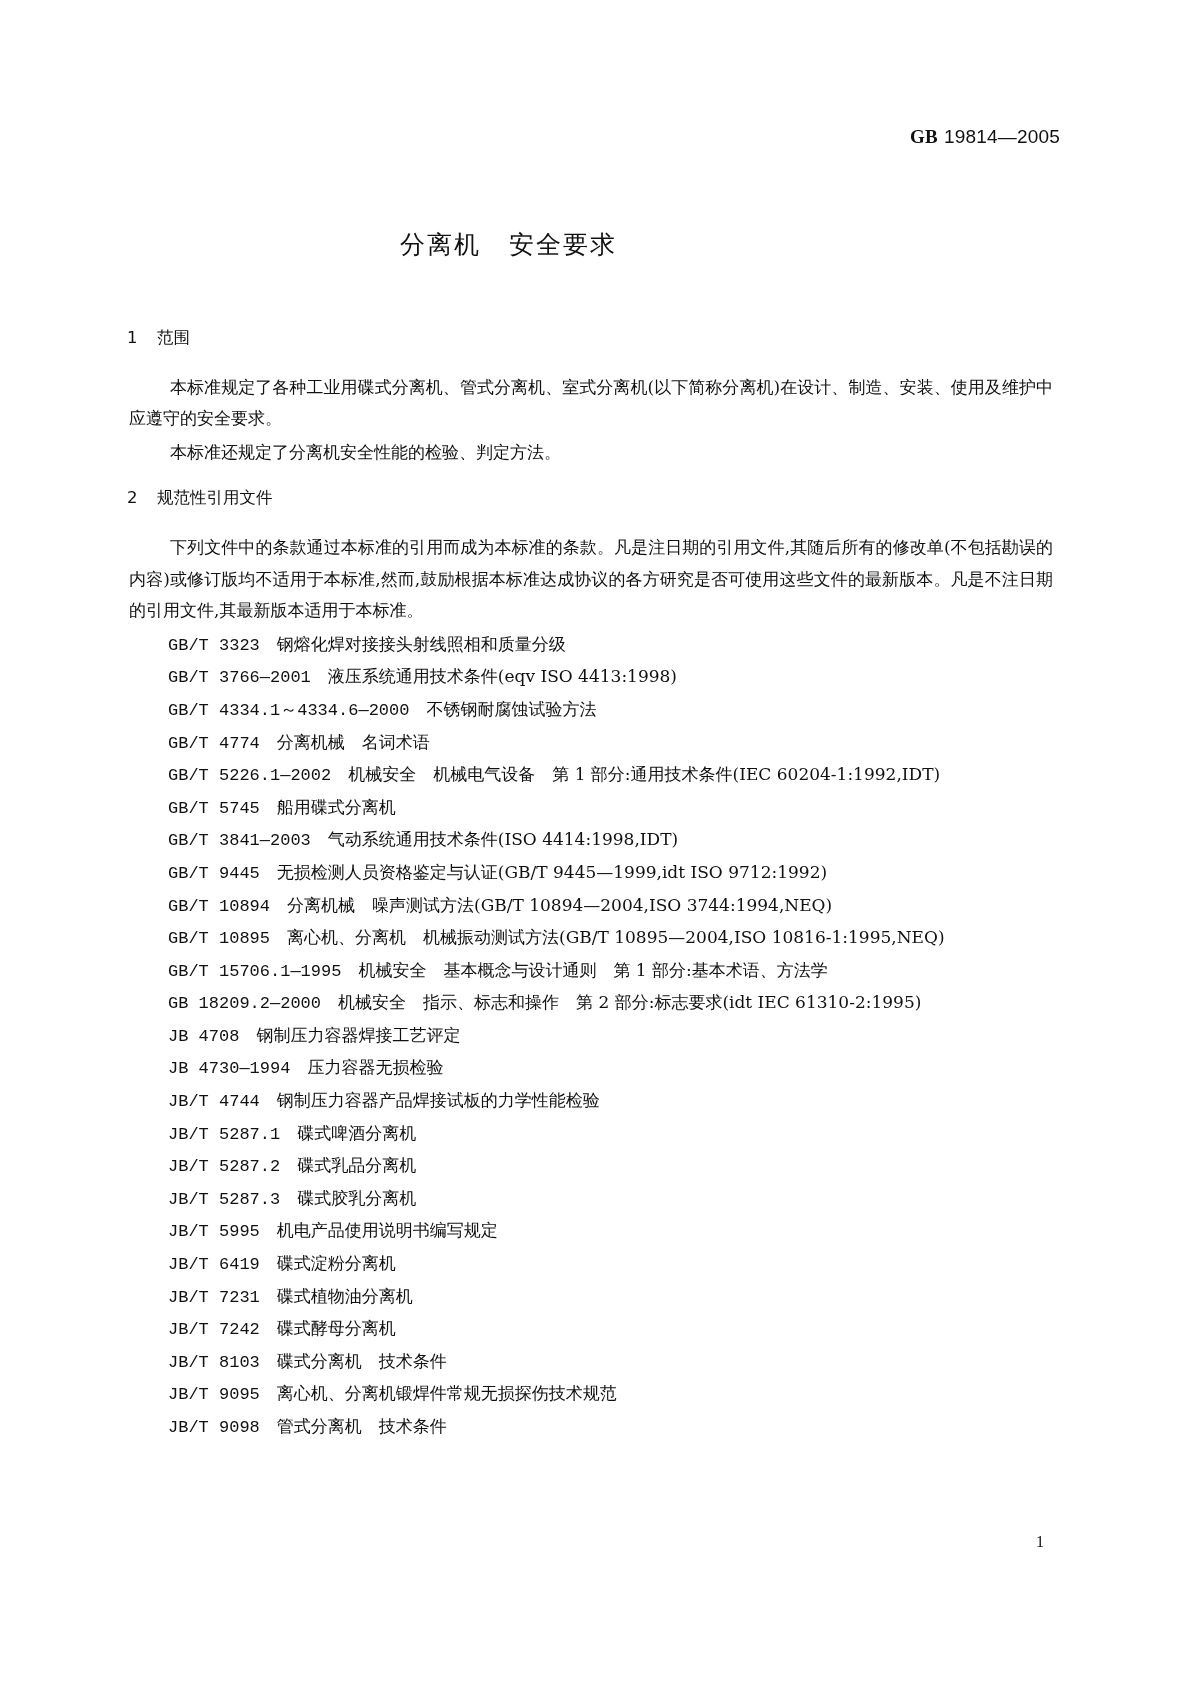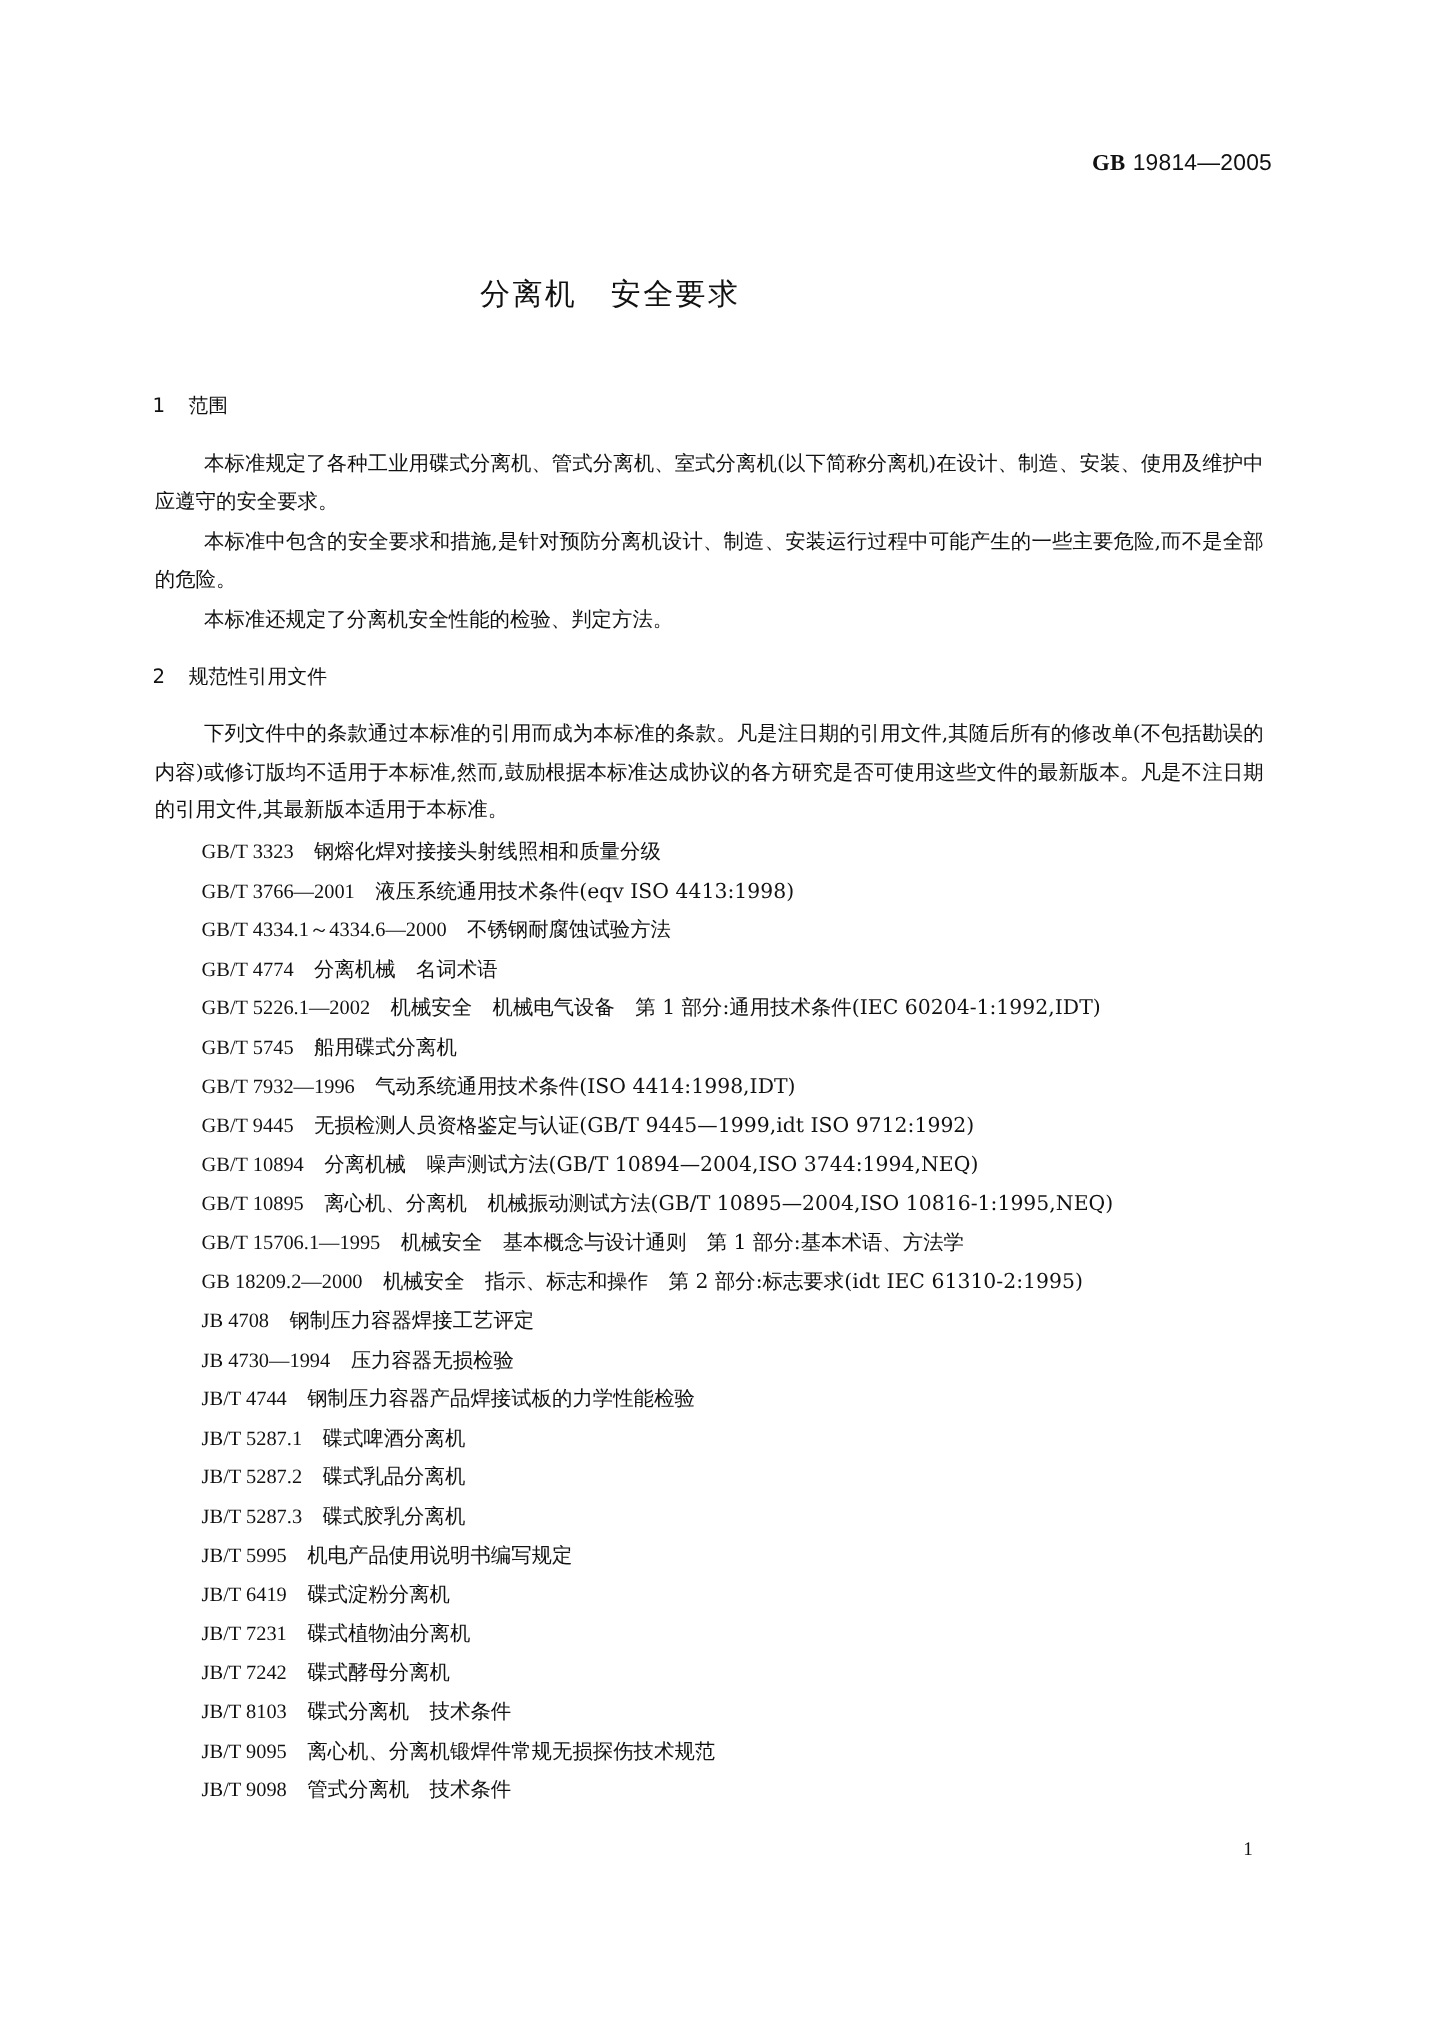--- a/index.html
+++ b/index.html
@@ -11,51 +11,50 @@
   .title { position:absolute; top:228px; left:0; width:1017px; text-align:center;
            font-size:25px; font-family:"DejaVu Sans","Liberation Sans",sans-serif; letter-spacing:2px; }
   .title .gap { display:inline-block; width:28px; }
   .content { position:absolute; left:127px; top:322px; width:928px; font-size:17px; line-height:31.6px; }
   .sec { font-family:"DejaVu Sans","Liberation Sans",sans-serif; font-size:16.5px; margin:0; }
   .sec .num { display:inline-block; width:30px; }
   .para { margin:2px; text-indent:41px; text-align:justify; }
   .gap1 { height:16px; }
   .gap2 { height:12px; }
   .ref { margin:0; text-indent:41px; }
-  .ref .code { font-family:Liberation Serif, serif; }
+  .ref .code { font-family:Liberation Mono, monospace; }
   .ref .sp { display:inline-block; width:17px; }
   .pageno { position:absolute; top:1533px; left:1036px; font-size:16px; font-family:"Liberation Serif",serif; }
 </style>
 </head>
 <body>
 
 <div class="std-code"><b>GB</b><span>19814—2005</span></div>
 
 <div class="title">
   <span>分离机</span><span class="gap"></span><span>安全要求</span>
 </div>
 
 <div class="content">
   <p class="sec"><span class="num">1</span><span>范围</span></p>
   <div class="gap1"></div>
   <p class="para">本标准规定了各种工业用碟式分离机、管式分离机、室式分离机(以下简称分离机)在设计、制造、安装、使用及维护中应遵守的安全要求。</p>
-  <p class="para">本标准中包含的安全要求和措施,是针对预防分离机设计、制造、安装运行过程中可能产生的一些主要危险,而不是全部的危险。</p>
   <p class="para">本标准还规定了分离机安全性能的检验、判定方法。</p>
   <div class="gap2"></div>
   <p class="sec"><span class="num">2</span><span>规范性引用文件</span></p>
   <div class="gap1"></div>
   <p class="para">下列文件中的条款通过本标准的引用而成为本标准的条款。凡是注日期的引用文件,其随后所有的修改单(不包括勘误的内容)或修订版均不适用于本标准,然而,鼓励根据本标准达成协议的各方研究是否可使用这些文件的最新版本。凡是不注日期的引用文件,其最新版本适用于本标准。</p>
   <div id="ref-list">
       <p class="ref"><span class="code">GB/T 3323</span><span class="sp"></span><span>钢熔化焊对接接头射线照相和质量分级</span></p>
       <p class="ref"><span class="code">GB/T 3766—2001</span><span class="sp"></span><span>液压系统通用技术条件(eqv ISO 4413:1998)</span></p>
       <p class="ref"><span class="code">GB/T 4334.1～4334.6—2000</span><span class="sp"></span><span>不锈钢耐腐蚀试验方法</span></p>
       <p class="ref"><span class="code">GB/T 4774</span><span class="sp"></span><span>分离机械　名词术语</span></p>
       <p class="ref"><span class="code">GB/T 5226.1—2002</span><span class="sp"></span><span>机械安全　机械电气设备　第 1 部分:通用技术条件(IEC 60204-1:1992,IDT)</span></p>
       <p class="ref"><span class="code">GB/T 5745</span><span class="sp"></span><span>船用碟式分离机</span></p>
-      <p class="ref"><span class="code">GB/T 7932—1996</span><span class="sp"></span><span>气动系统通用技术条件(ISO 4414:1998,IDT)</span></p>
+      <p class="ref"><span class="code">GB/T 3841—2003</span><span class="sp"></span><span>气动系统通用技术条件(ISO 4414:1998,IDT)</span></p>
       <p class="ref"><span class="code">GB/T 9445</span><span class="sp"></span><span>无损检测人员资格鉴定与认证(GB/T 9445—1999,idt ISO 9712:1992)</span></p>
       <p class="ref"><span class="code">GB/T 10894</span><span class="sp"></span><span>分离机械　噪声测试方法(GB/T 10894—2004,ISO 3744:1994,NEQ)</span></p>
       <p class="ref"><span class="code">GB/T 10895</span><span class="sp"></span><span>离心机、分离机　机械振动测试方法(GB/T 10895—2004,ISO 10816-1:1995,NEQ)</span></p>
       <p class="ref"><span class="code">GB/T 15706.1—1995</span><span class="sp"></span><span>机械安全　基本概念与设计通则　第 1 部分:基本术语、方法学</span></p>
       <p class="ref"><span class="code">GB 18209.2—2000</span><span class="sp"></span><span>机械安全　指示、标志和操作　第 2 部分:标志要求(idt IEC 61310-2:1995)</span></p>
       <p class="ref"><span class="code">JB 4708</span><span class="sp"></span><span>钢制压力容器焊接工艺评定</span></p>
       <p class="ref"><span class="code">JB 4730—1994</span><span class="sp"></span><span>压力容器无损检验</span></p>
       <p class="ref"><span class="code">JB/T 4744</span><span class="sp"></span><span>钢制压力容器产品焊接试板的力学性能检验</span></p>
       <p class="ref"><span class="code">JB/T 5287.1</span><span class="sp"></span><span>碟式啤酒分离机</span></p>
       <p class="ref"><span class="code">JB/T 5287.2</span><span class="sp"></span><span>碟式乳品分离机</span></p>

